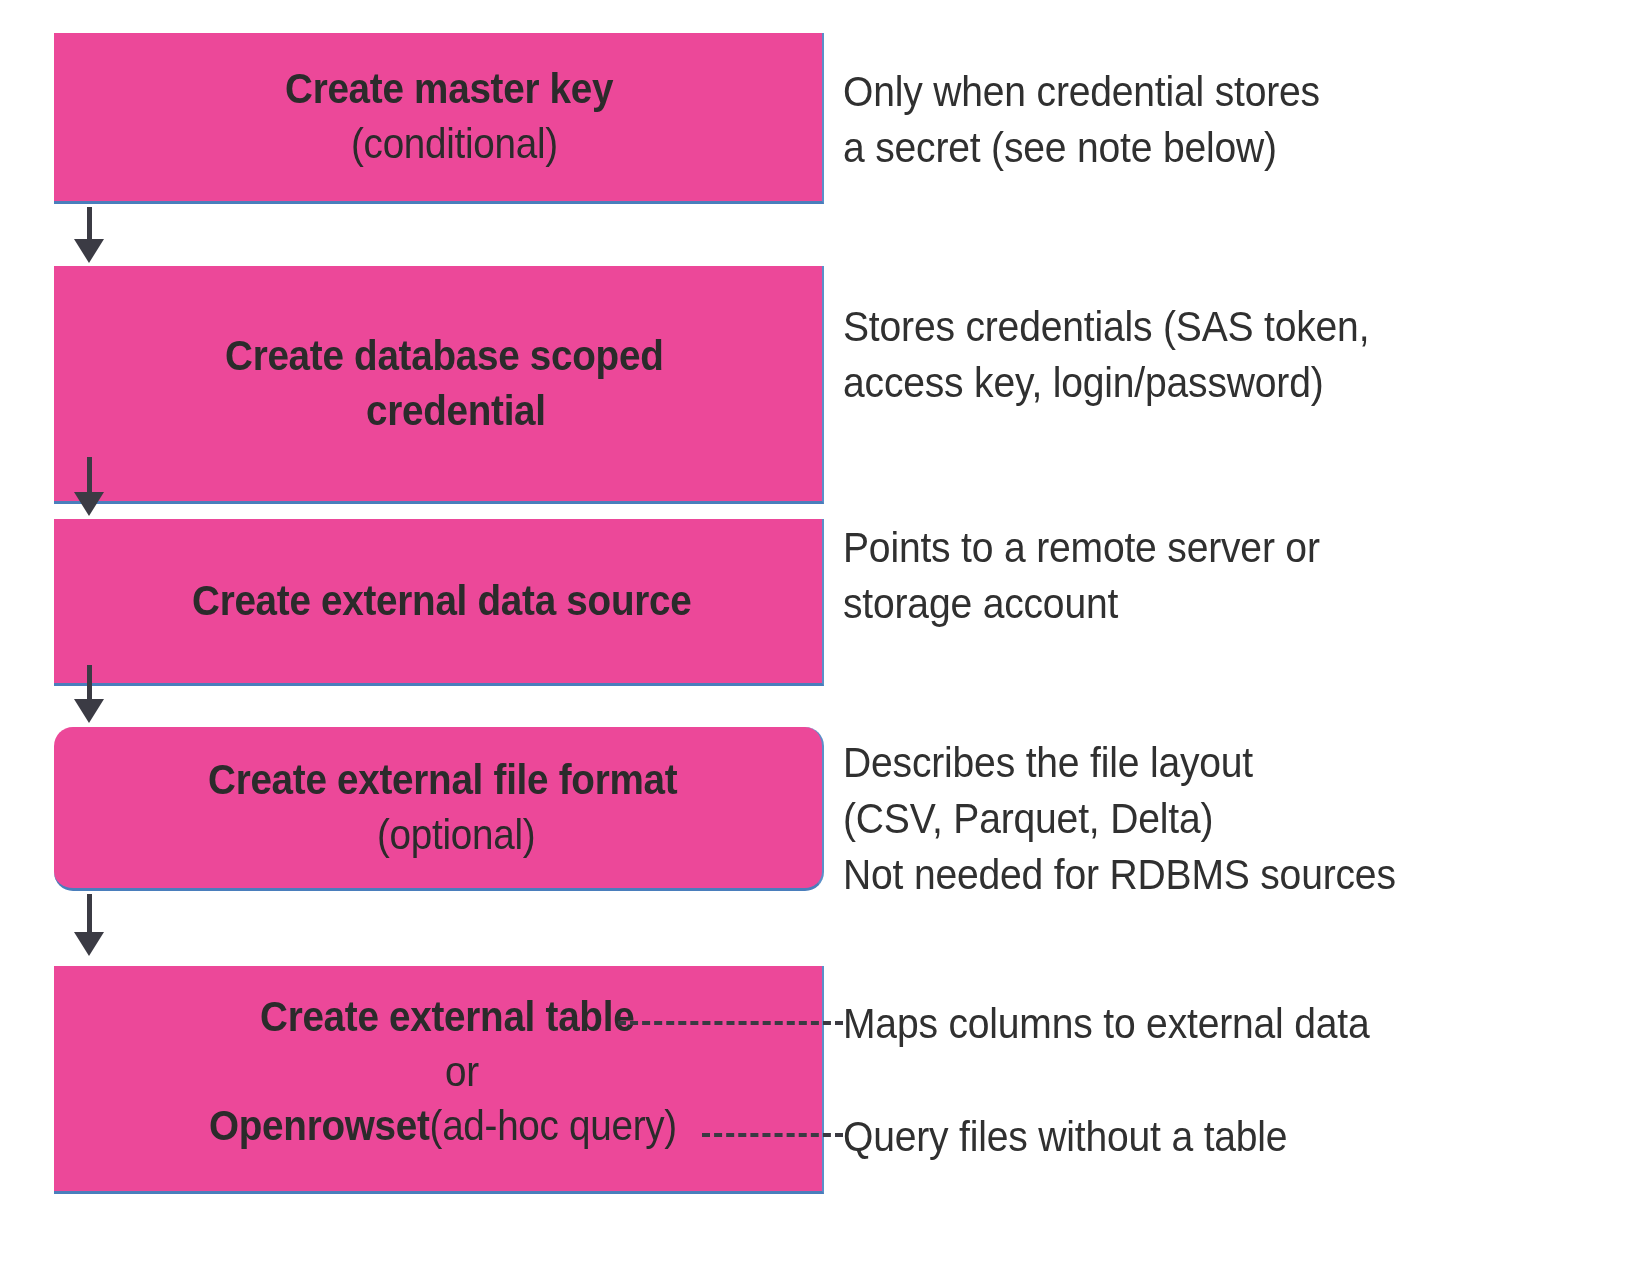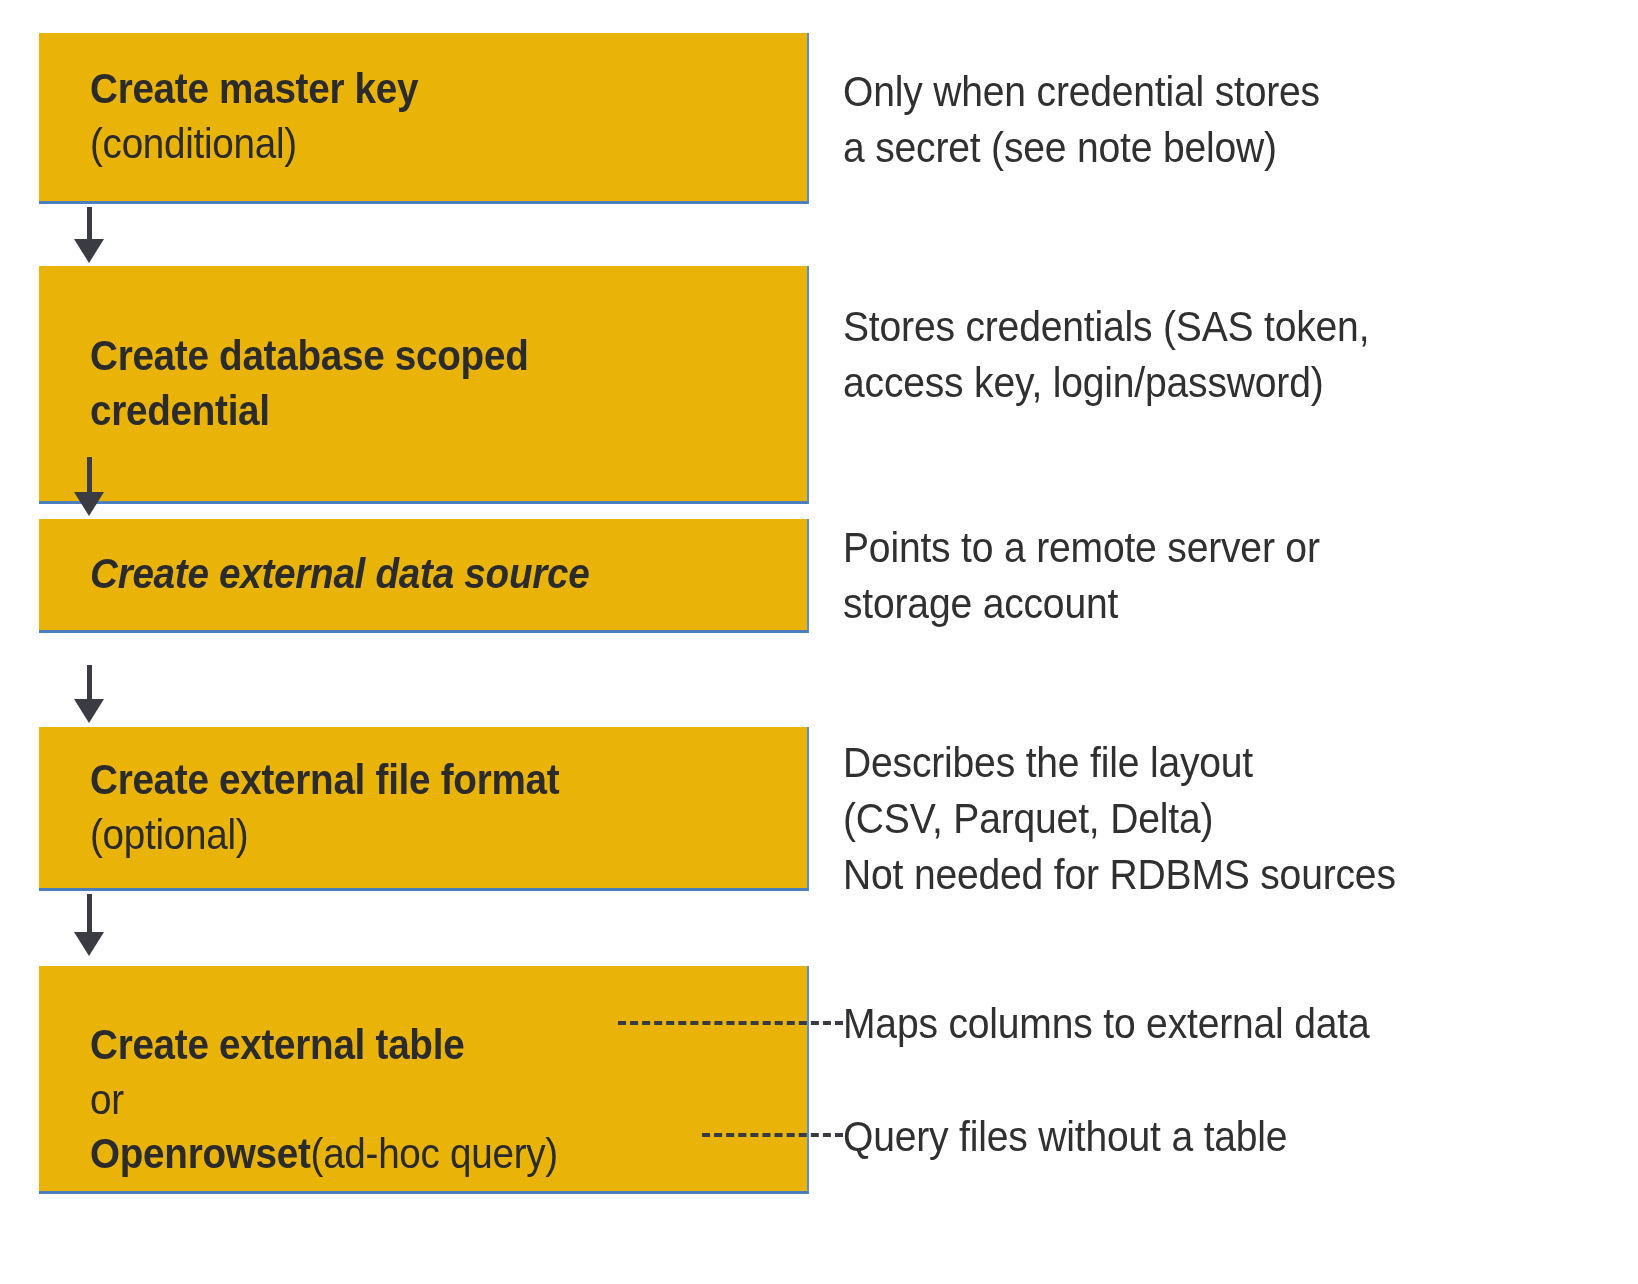--- a/index.html
+++ b/index.html
@@ -13,29 +13,30 @@
   #canvas {
     position: relative;
     width: 1638px;
     height: 1284px;
     background: #ffffff;
   }
 
   
   .flow-box {
     position: absolute;
-    left: 39px;
+    left: 54px;
     width: 770px;
-    background: #eab308;
+    background: #ec4899;
     border-bottom: 3px solid #4a7ebc;
     border-right: 2px solid #5b8fc9;
     display: flex;
     flex-direction: column;
     justify-content: center;
     padding-left: 51px;
+    align-items: center;
   }
   .box-line {
     color: #2b2b2b;
     font-size: 42px;
     line-height: 1.30;
     letter-spacing: -0.3px;
     white-space: nowrap;
     transform: scaleX(0.92);
     transform-origin: left center;
   }
@@ -111,47 +112,47 @@
   </div>
 
   <div class="arrow" style="top:457px; height:61px;">
     <div class="shaft" style="height:37px;"></div>
     <div class="head" style="top:35px;"></div>
   </div>
 
   <div class="note" style="top:299px;">Stores credentials (SAS token,</div>
   <div class="note" style="top:355px;">access key, login/password)</div>
 
-  <div class="flow-box" style="top:519px; height:114px;font-style:italic;">
+  <div class="flow-box" style="top:519px; height:167px;">
     <div class="box-line strong">Create external data source</div>
   </div>
 
   <div class="arrow" style="top:665px; height:59px;">
     <div class="shaft" style="height:36px;"></div>
     <div class="head" style="top:34px;"></div>
   </div>
 
   <div class="note" style="top:520px;">Points to a remote server or</div>
   <div class="note" style="top:576px;">storage account</div>
 
-  <div class="flow-box" style="top:727px; height:164px;">
+  <div class="flow-box" style="top:727px; height:164px;border-radius:19px;">
     <div class="box-line strong">Create external file format</div>
     <div class="box-line light">(optional)</div>
   </div>
 
   <div class="arrow" style="top:894px; height:64px;">
     <div class="shaft" style="height:40px;"></div>
     <div class="head" style="top:38px;"></div>
   </div>
 
   <div class="note" style="top:735px;">Describes the file layout</div>
   <div class="note" style="top:791px;">(CSV, Parquet, Delta)</div>
   <div class="note" style="top:847px;">Not needed for RDBMS sources</div>
 
-  <div class="flow-box" style="top:966px; height:228px; justify-content:flex-start; padding-top:52px;">
+  <div class="flow-box" style="top:966px; height:228px; justify-content:flex-start; padding-top:24px;">
     <div class="box-line strong">Create external table</div>
     <div class="box-line light">or</div>
     <div class="box-line" style="display:flex; align-items:baseline;">
       <span style="font-weight:700;">Openrowset</span>
         <span style="font-weight:400;"> (ad-hoc query)</span>
     </div>
   </div>
 
   <div class="dashed" style="left:618px; top:1021px; width:225px;"></div>
   <div class="note" style="top:996px;">Maps columns to external data</div>

